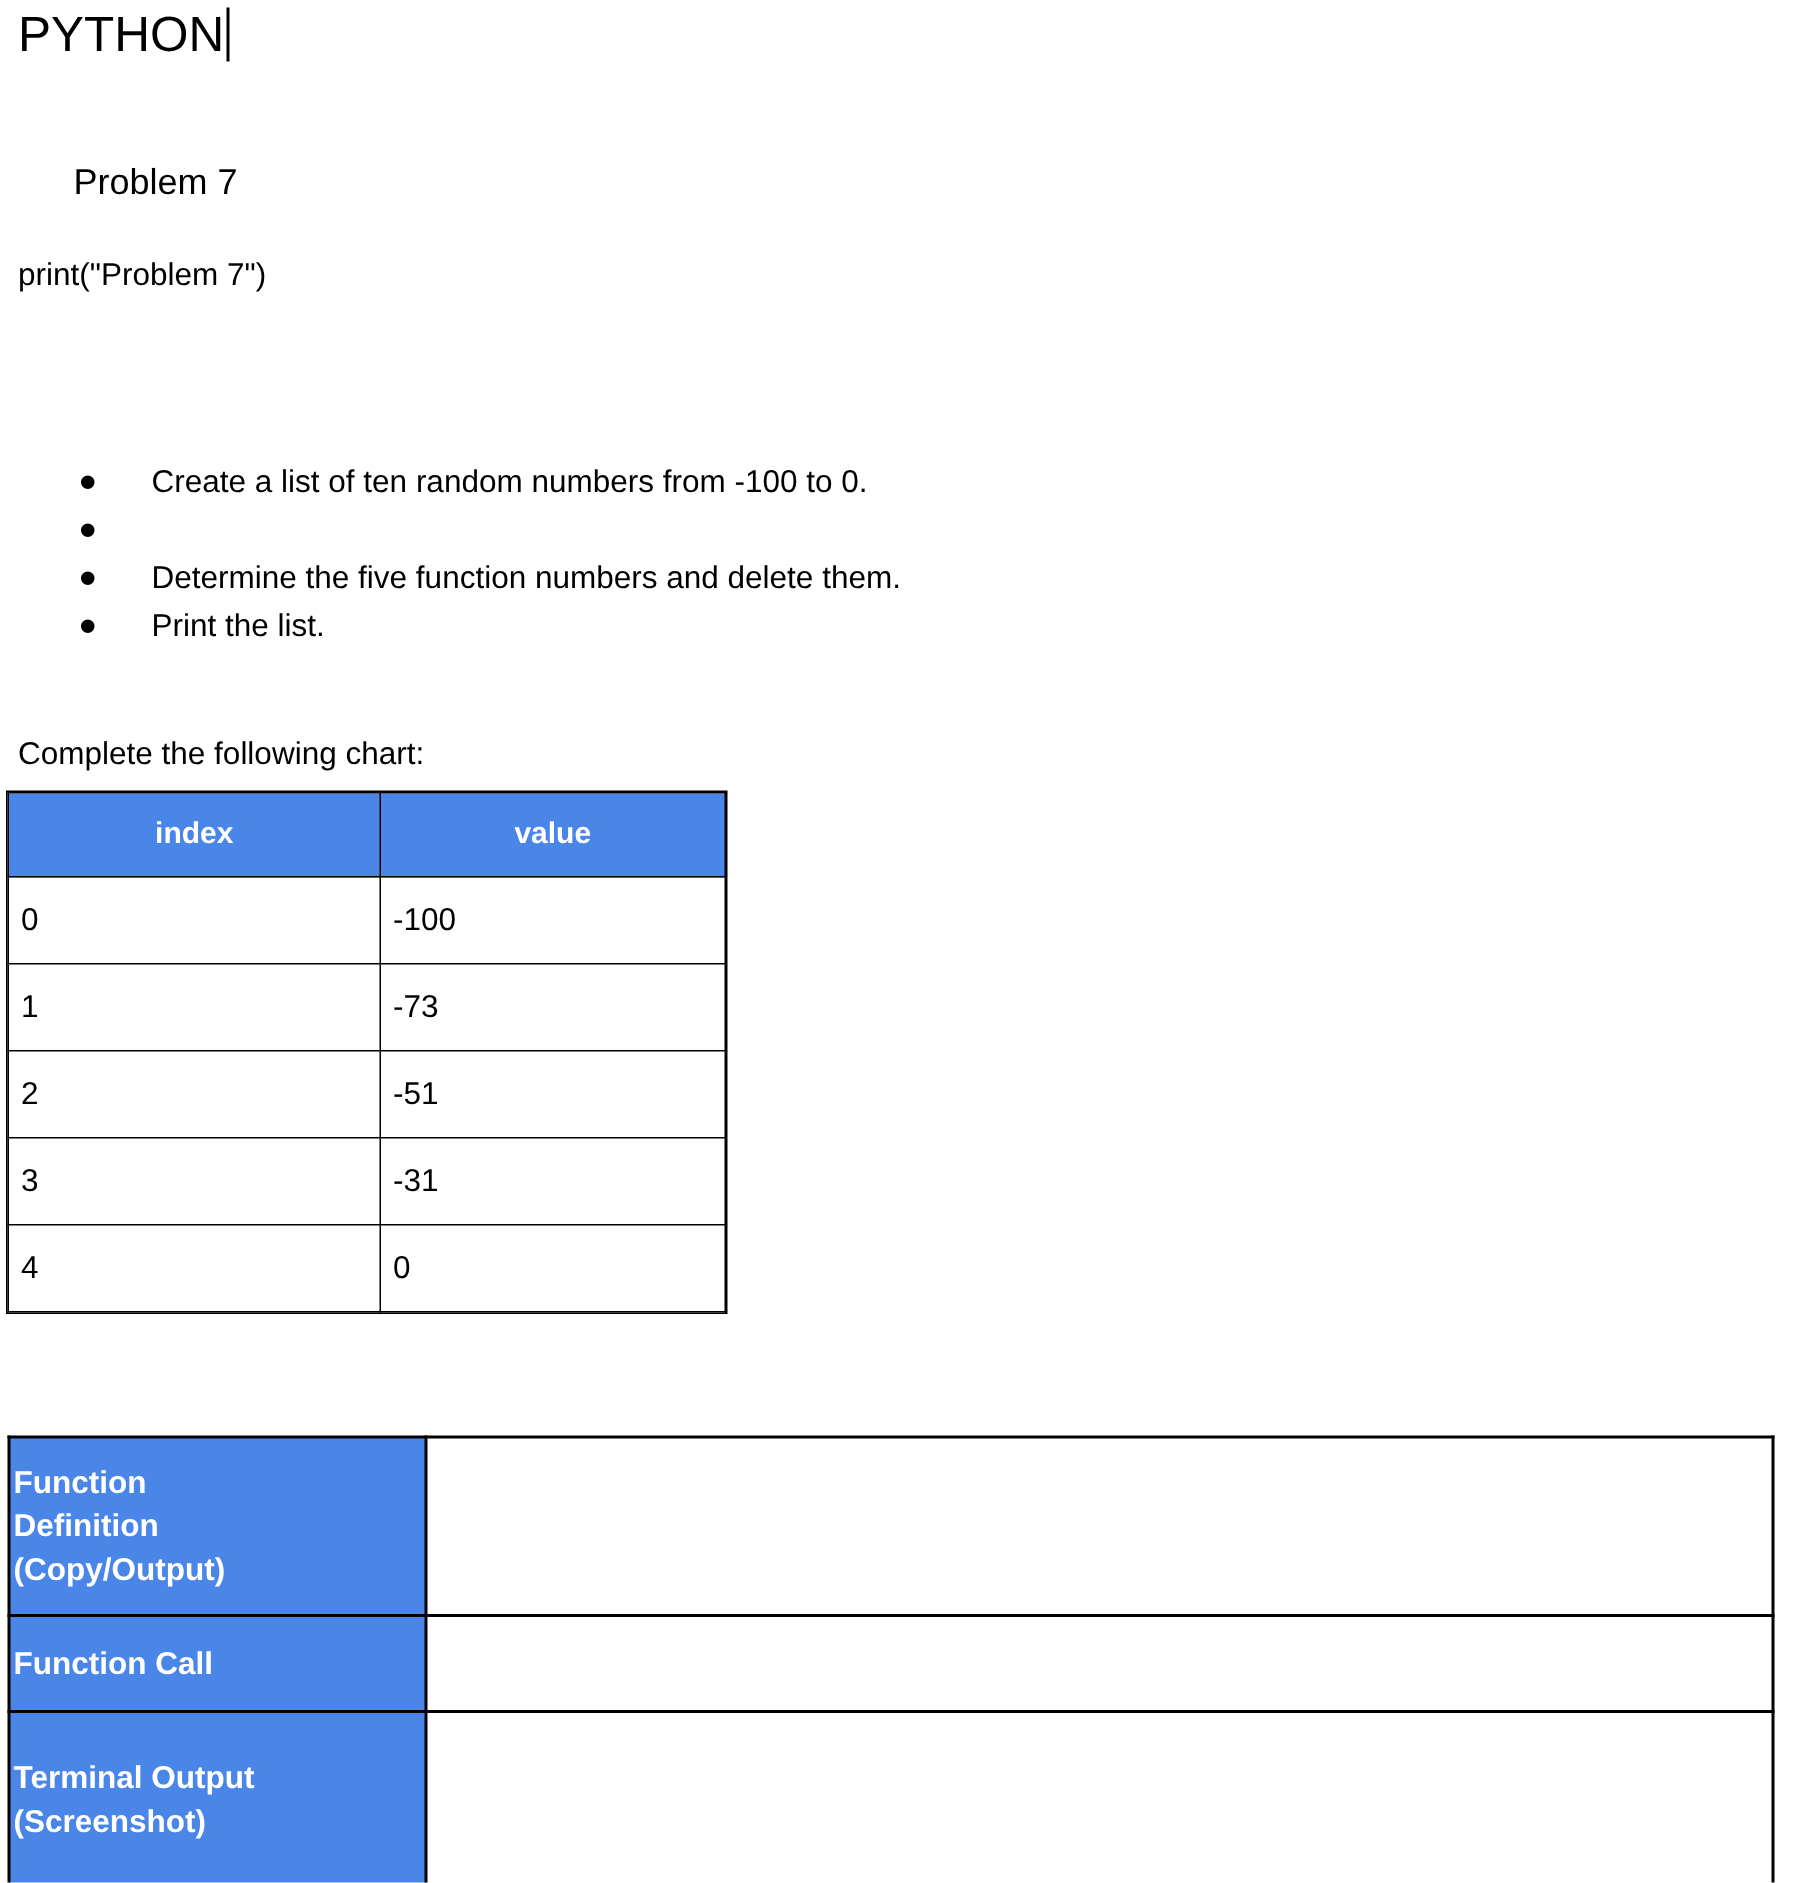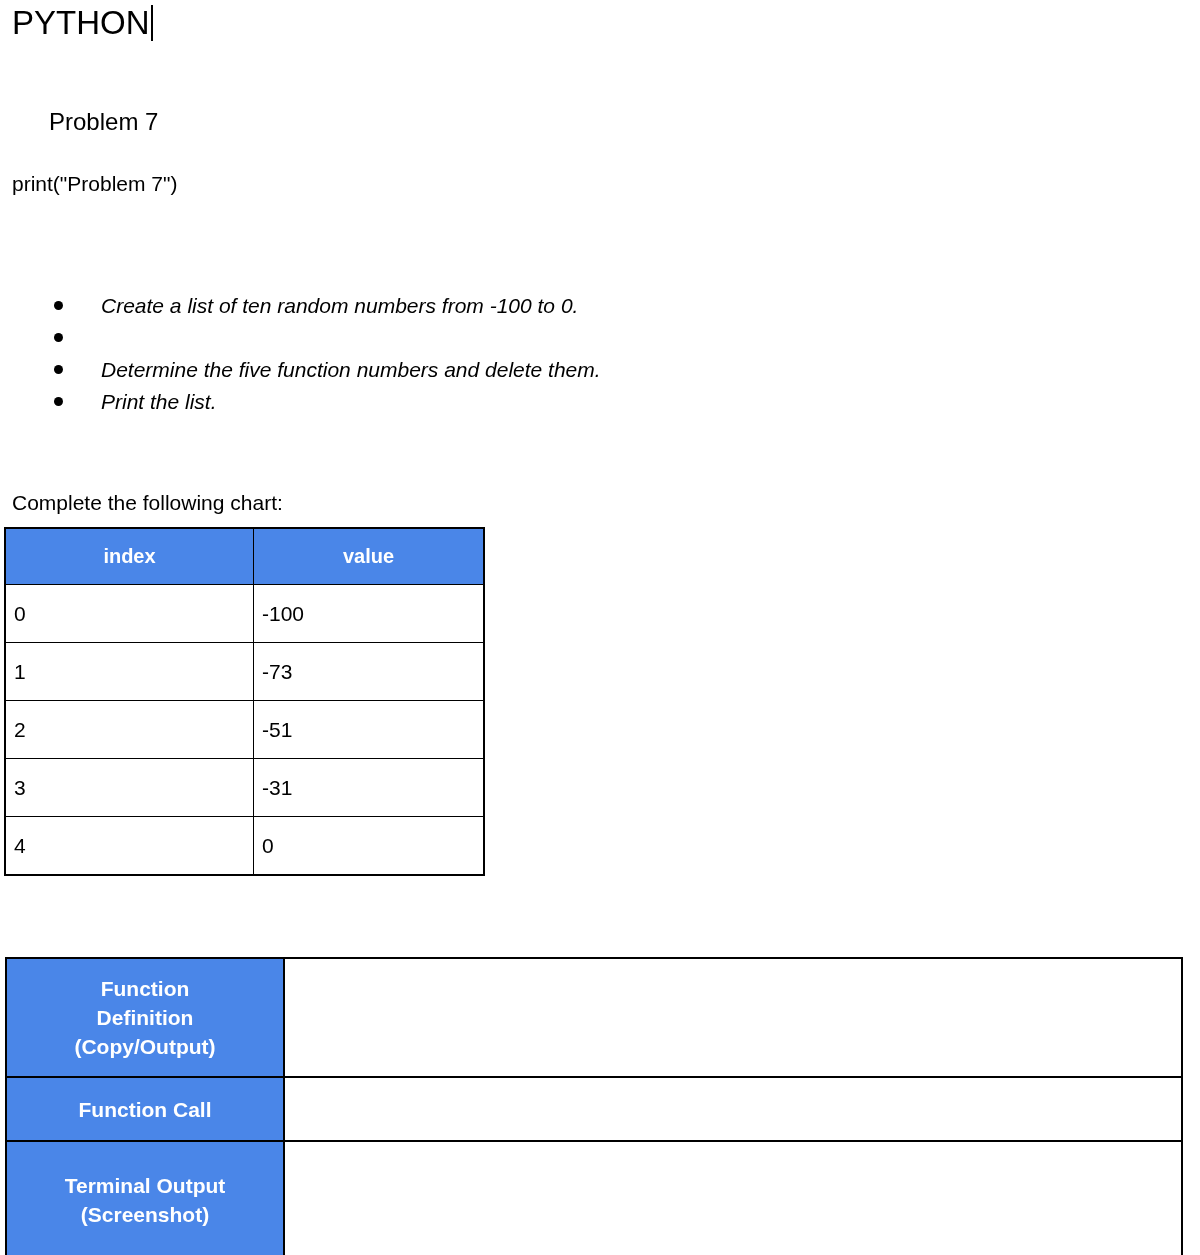--- a/index.html
+++ b/index.html
@@ -57,23 +57,22 @@
     left: 12px;
     font-size: 21px;
     line-height: 27px;
     white-space: nowrap;
   }
 
   
   .bullets {
     position: absolute;
     left: 0;
-    top: 290px;
+    top: 306px;
     width: 900px;
-    font-style: italic;
   }
   .bullet-row {
     position: relative;
     height: 32px;
     font-size: 21px;
     line-height: 32px;
     white-space: nowrap;
   }
   .bullet-dot {
     position: absolute;
@@ -139,21 +138,20 @@
     border: 2px solid #000;
     box-sizing: border-box;
     vertical-align: middle;
   }
   .deliverable-table td.label {
     background: #4a86e8;
     color: #ffffff;
     font-weight: bold;
     font-size: 21px;
     line-height: 29px;
-    text-align: center;
     width: 278px;
     padding: 4px 2px;
   }
   .deliverable-table td.blank {
     background: #ffffff;
   }
   .row-def { height: 119px; }
   .row-call { height: 64px; }
   .row-term { height: 117px; }
 </style>

